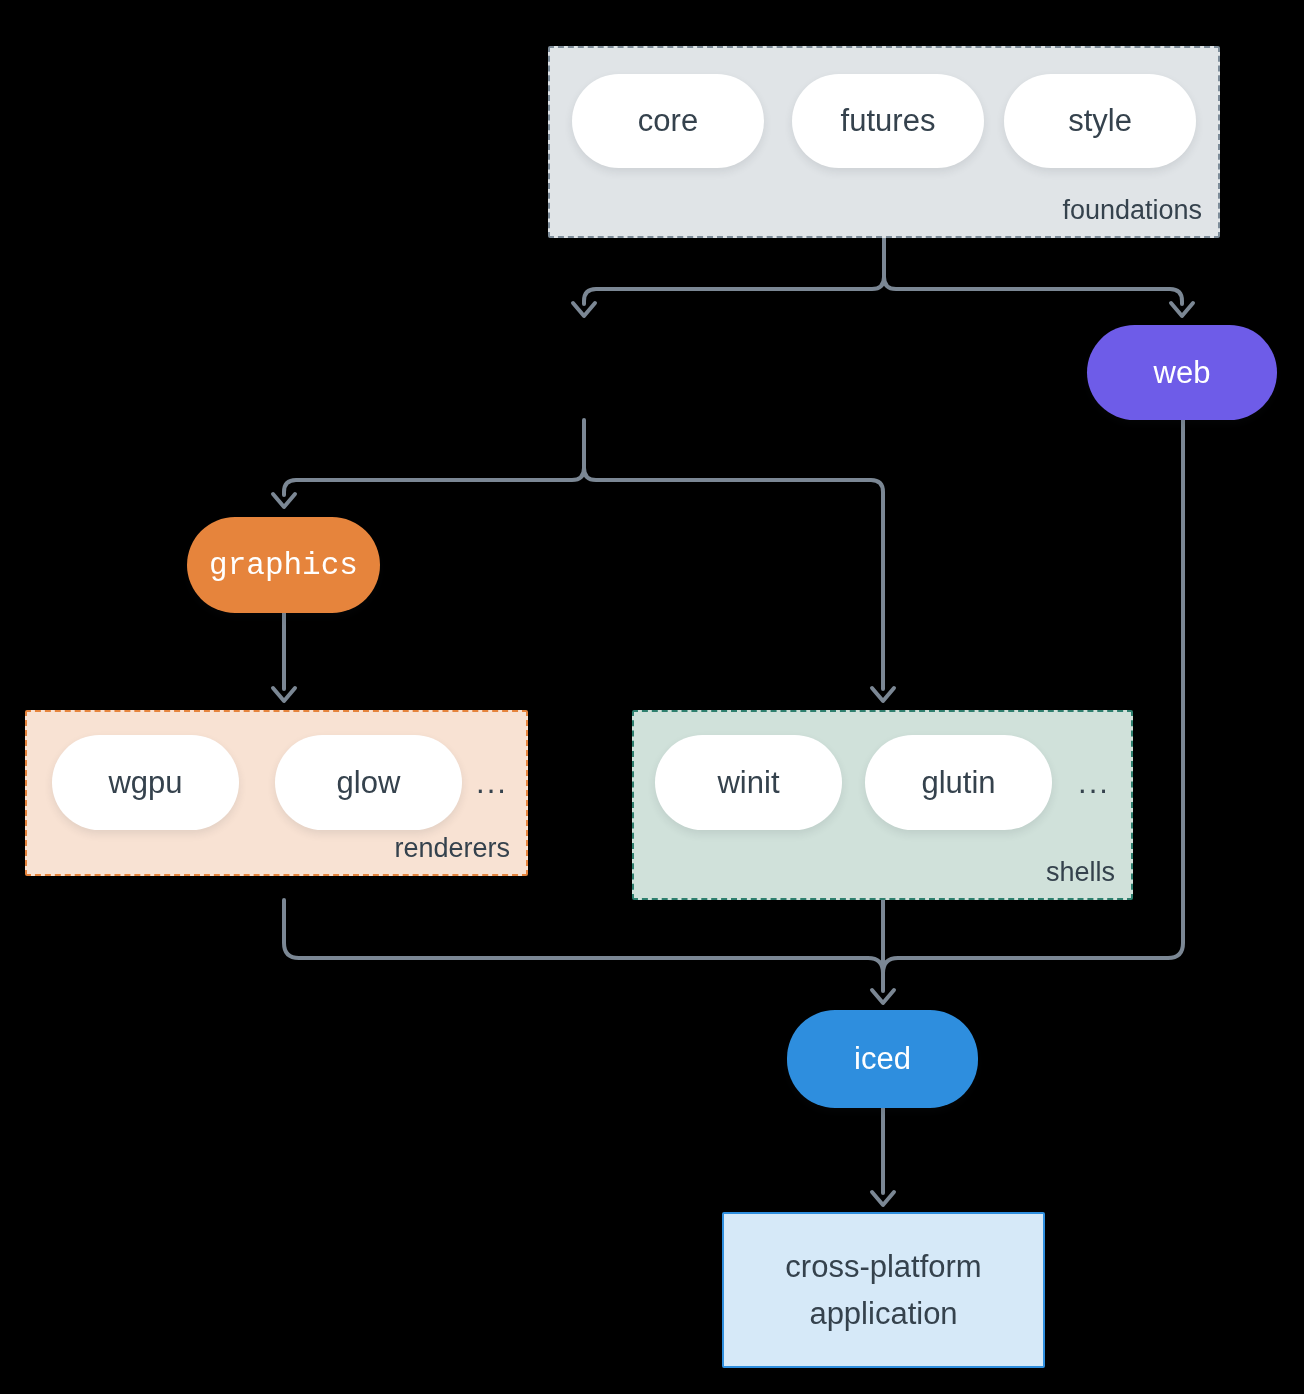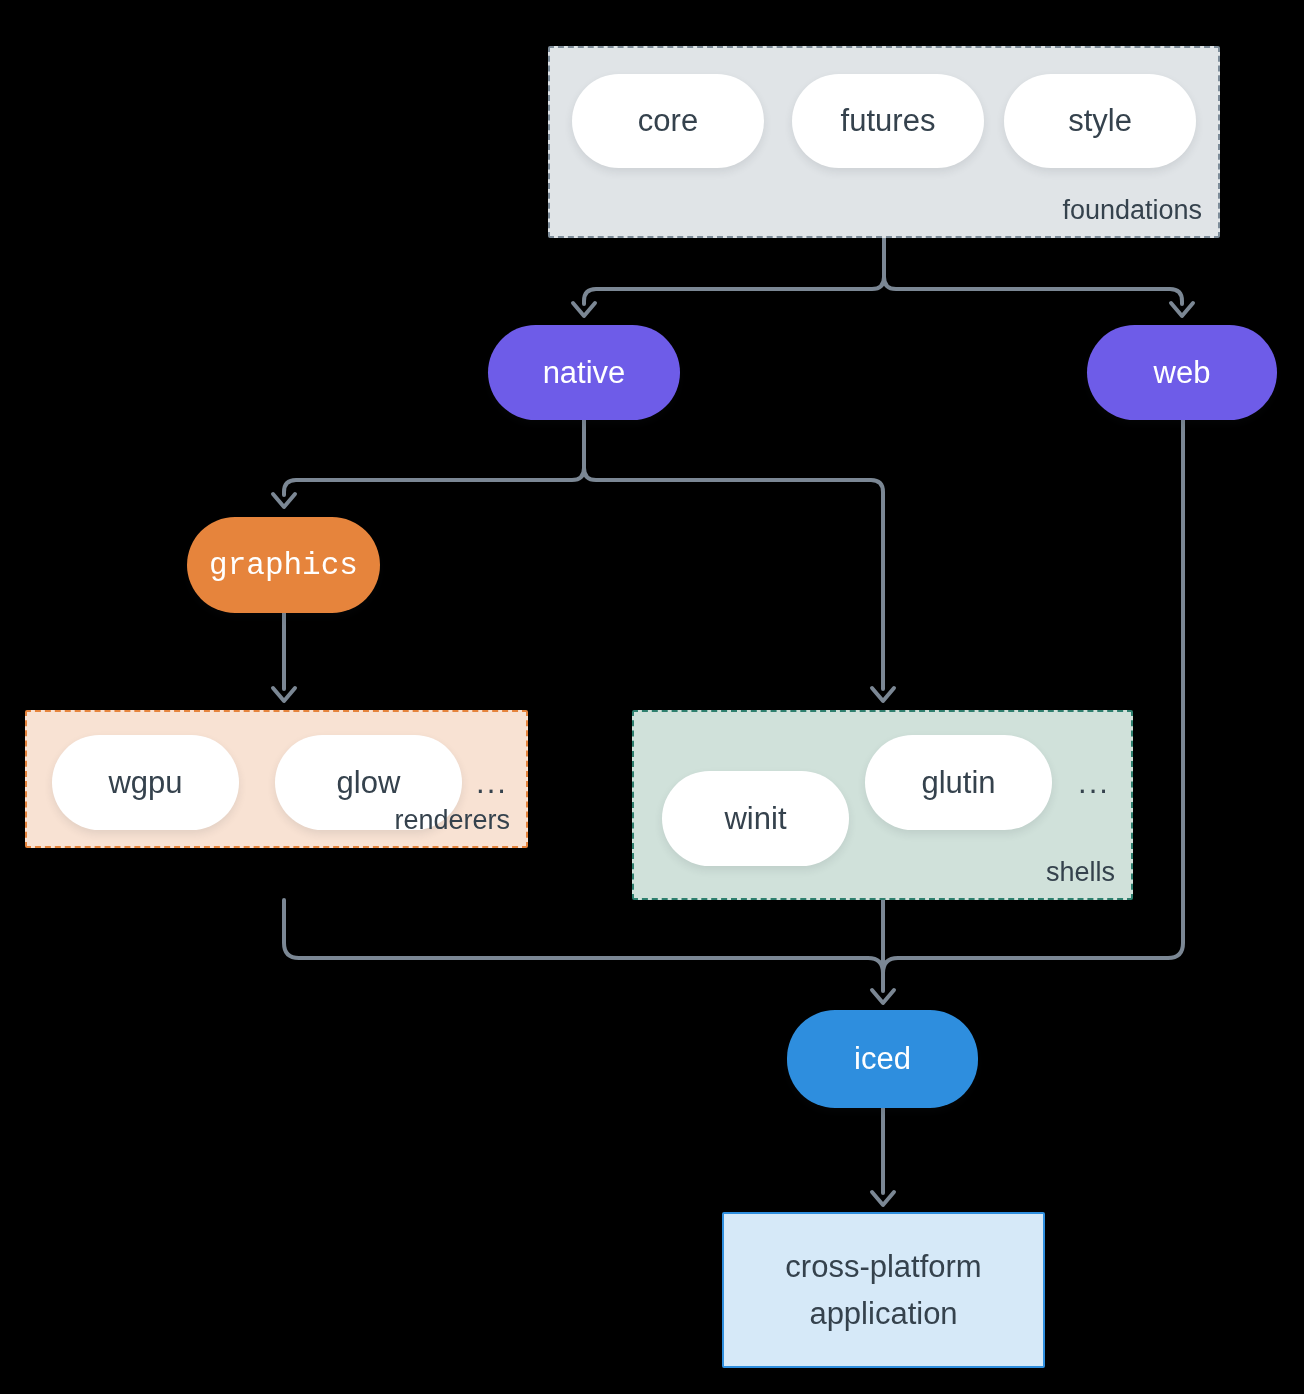--- a/index.html
+++ b/index.html
@@ -33,21 +33,21 @@
     box-sizing: border-box;
     border-radius: 2px;
   }
   .groupbox.foundations {
     left: 548px; top: 24px; width: 672px; height: 192px;
     background: var(--foundations-bg, #e0e4e7);
     border: 2px dashed var(--foundations-border, #7d8c99);
     margin-top: 22px;
   }
   .groupbox.renderers {
-    left: 25px; top: 710px; width: 503px; height: 138px;
+    left: 25px; top: 710px; width: 503px; height: 166px;
     background: var(--renderers-bg, #f8e2d3);
     border: 2px dashed var(--renderers-border, #e6843c);
   }
   .groupbox.shells {
     left: 632px; top: 710px; width: 501px; height: 190px;
     background: var(--shells-bg, #d0e1da);
     border: 2px dashed var(--shells-border, #2e7f6e);
   }
   .group-label {
     position: absolute;
@@ -131,34 +131,33 @@
     <path d="M872 1192 L883 1205 L894 1192"></path>
   </svg>
 
   <div class="groupbox foundations">
     <div class="pill" style="left:22px; top:26px; width:192px; height:94px;">core</div>
     <div class="pill" style="left:454px; top:26px; width:192px; height:94px;">style</div>
     <div class="pill" style="left:242px; top:26px; width:192px; height:94px;">futures</div>
     <div class="group-label">foundations</div>
   </div>
 
-  <div class="pill colored purple" style="left:488px; top:325px; width:192px; height:95px;">native</div>
   <div class="pill colored purple" style="left:1087px; top:325px; width:190px; height:95px;">web</div>
 
   <div class="pill colored orange" style="left:187px; top:517px; width:193px; height:96px;">graphics</div>
 
   <div class="groupbox renderers">
     <div class="pill" style="left:25px; top:23px; width:187px; height:95px;">wgpu</div>
     <div class="pill" style="left:248px; top:23px; width:187px; height:95px;">glow</div>
     <div class="ellipsis" style="left:435px;">...</div>
     <div class="group-label">renderers</div>
   </div>
 
   <div class="groupbox shells">
-    <div class="pill" style="left:28px; top:23px; width:187px; height:95px;margin-top:36px;">winit</div>
+    <div class="pill" style="left:21px; top:23px; width:187px; height:95px;">winit</div>
     <div class="pill" style="left:231px; top:23px; width:187px; height:95px;">glutin</div>
     <div class="ellipsis" style="left:430px;">...</div>
     <div class="group-label">shells</div>
   </div>
 
   <div class="pill colored blue" style="left:787px; top:1010px; width:191px; height:98px;">iced</div>
 
   <div class="app-box">cross-platform application</div>
 
 </div>

